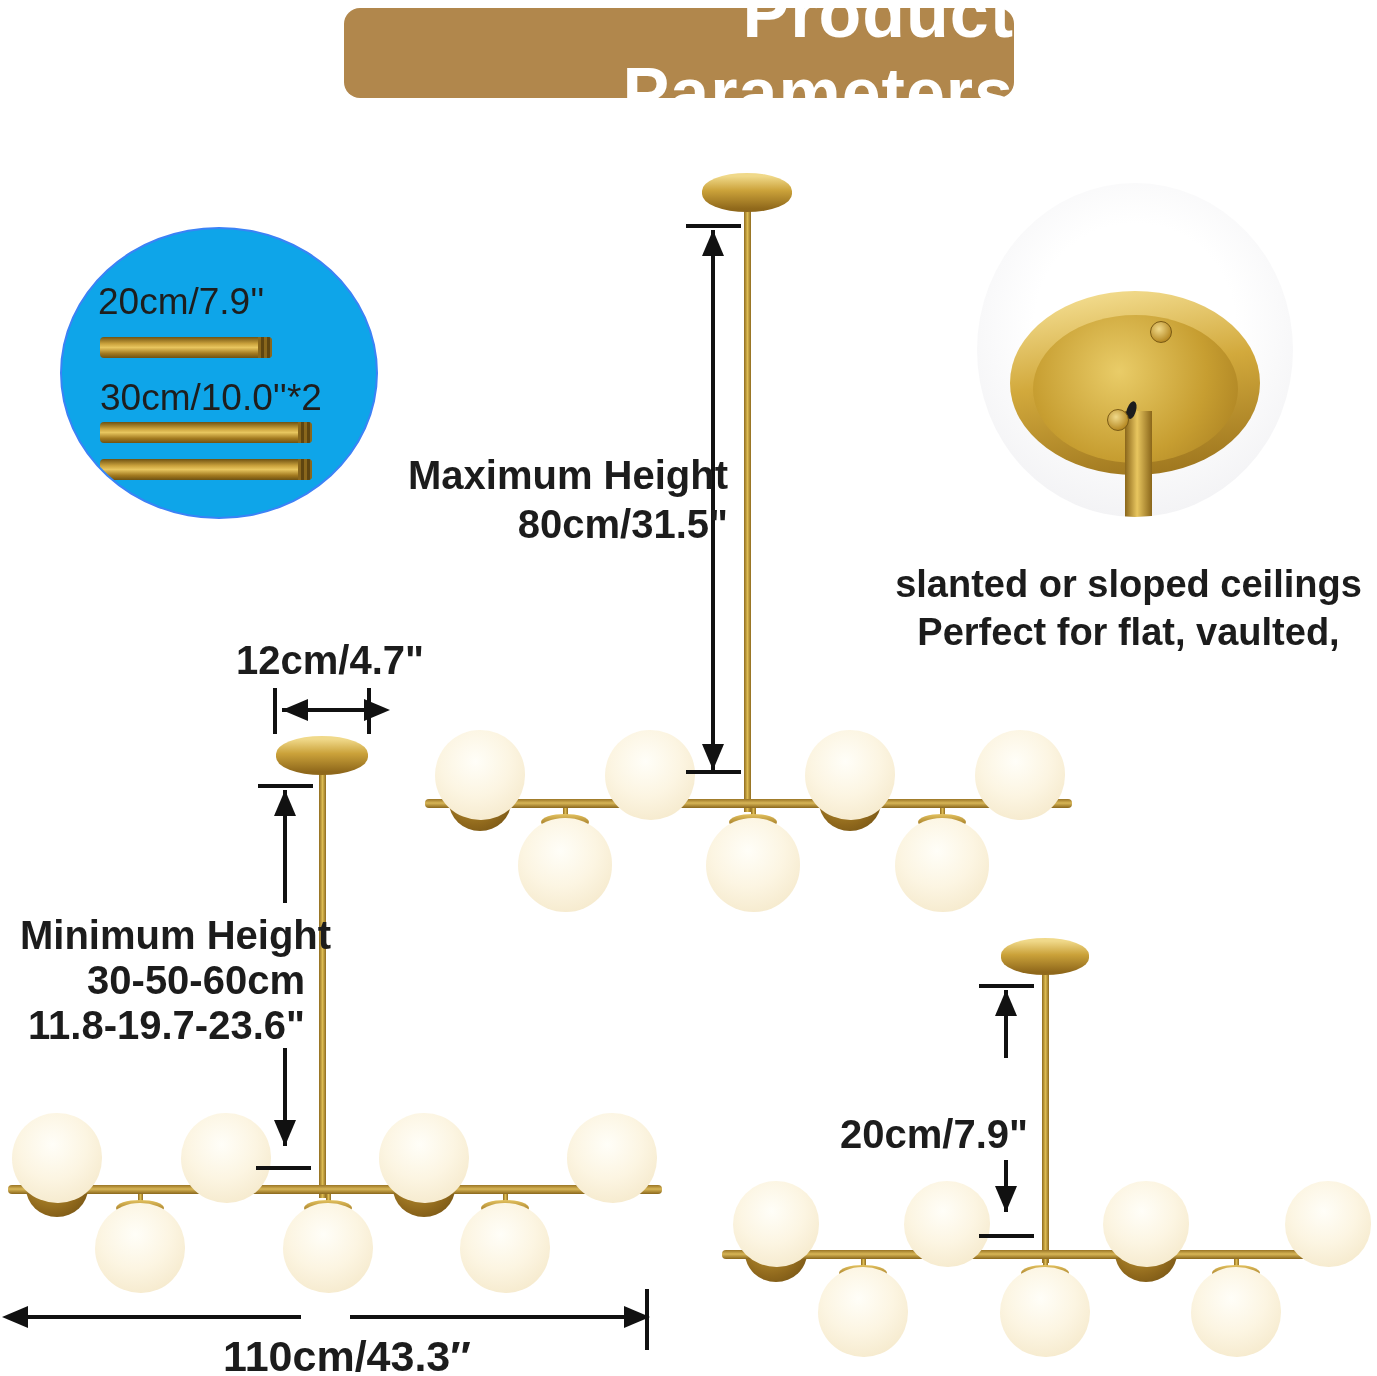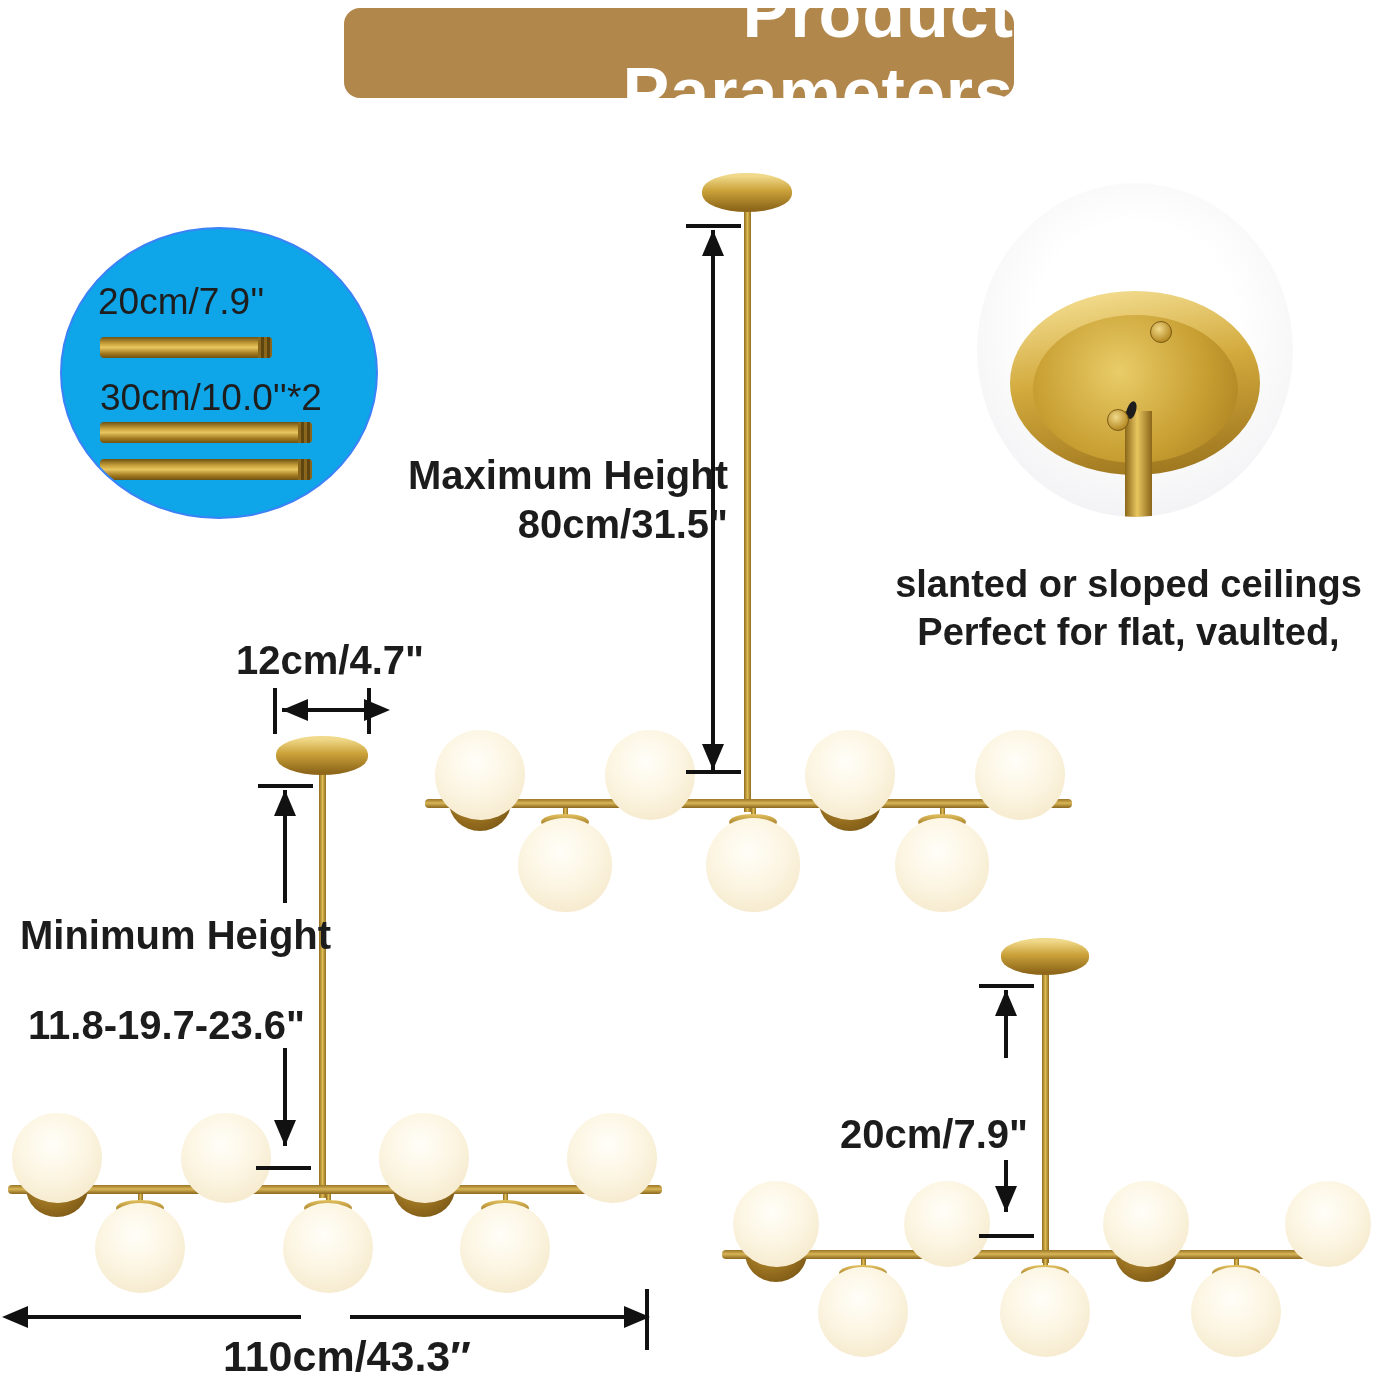--- a/index.html
+++ b/index.html
@@ -101,20 +101,21 @@
     <div>slanted or sloped ceilings</div>
     <div>Perfect for flat, vaulted,</div>
   </div>
 
   <div class="dim ra" style="left:400px;top:453px;width:328px;">Maximum Height</div>
   <div class="dim ra" style="left:400px;top:502px;width:328px;">80cm/31.5"</div>
 
   <div class="dim ctr" style="left:230px;top:638px;width:200px;">12cm/4.7"</div>
 
   <div class="dim ra" style="left:20px;top:913px;width:285px;">Minimum Height</div>
+  <div class="dim ra" style="left:20px;top:958px;width:285px;">30-50-60cm</div>
   <div class="dim ra" style="left:20px;top:1003px;width:285px;">11.8-19.7-23.6"</div>
 
   <div class="dim ra" style="left:700px;top:1112px;width:328px;">20cm/7.9"</div>
 
   <div class="dim ctr" style="left:147px;top:1332px;width:400px;font-size:43px;">110cm/43.3″</div>
 <div class="gold-v" style="left: 744px; top: 208px; width: 7px; height: 604px;"></div>
     <div class="canopy" style="left: 702px; top: 173px; width: 90px; height: 39px;"></div>
     <div class="cone" style="left: 449px; top: 773px;"></div>
     <div class="cone" style="left: 819px; top: 773px;"></div>
     <div class="gold-h" style="left: 425px; top: 799px; width: 647px;"></div>

